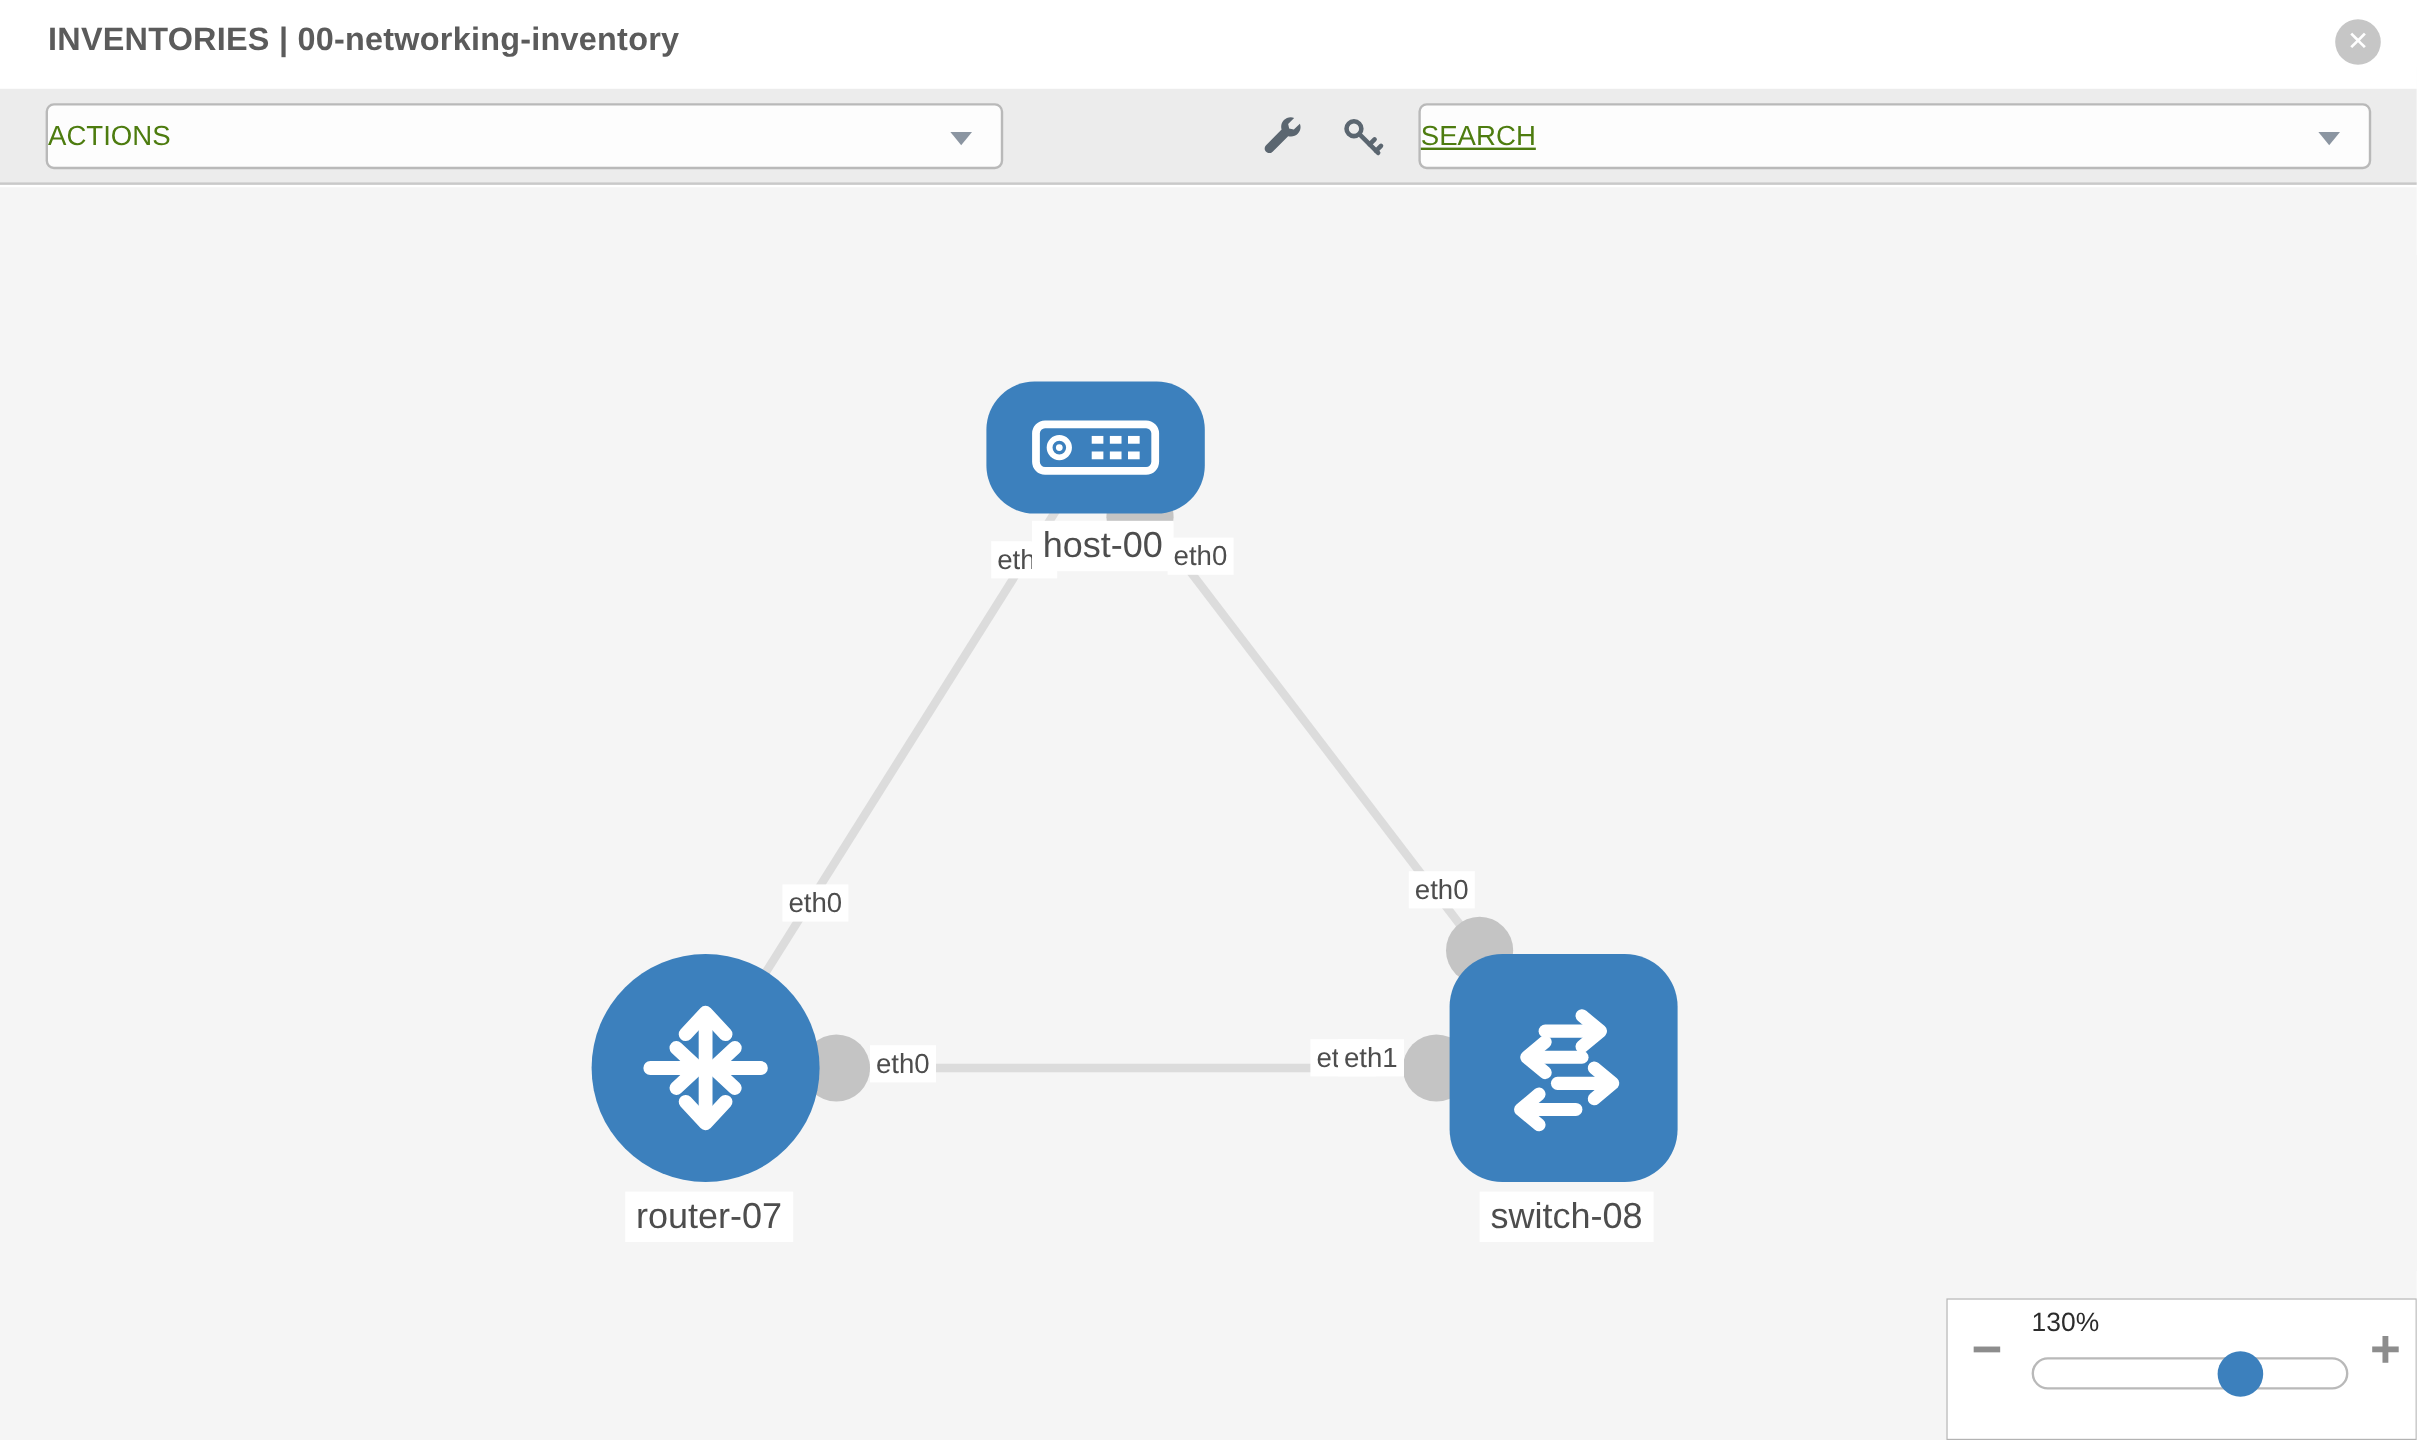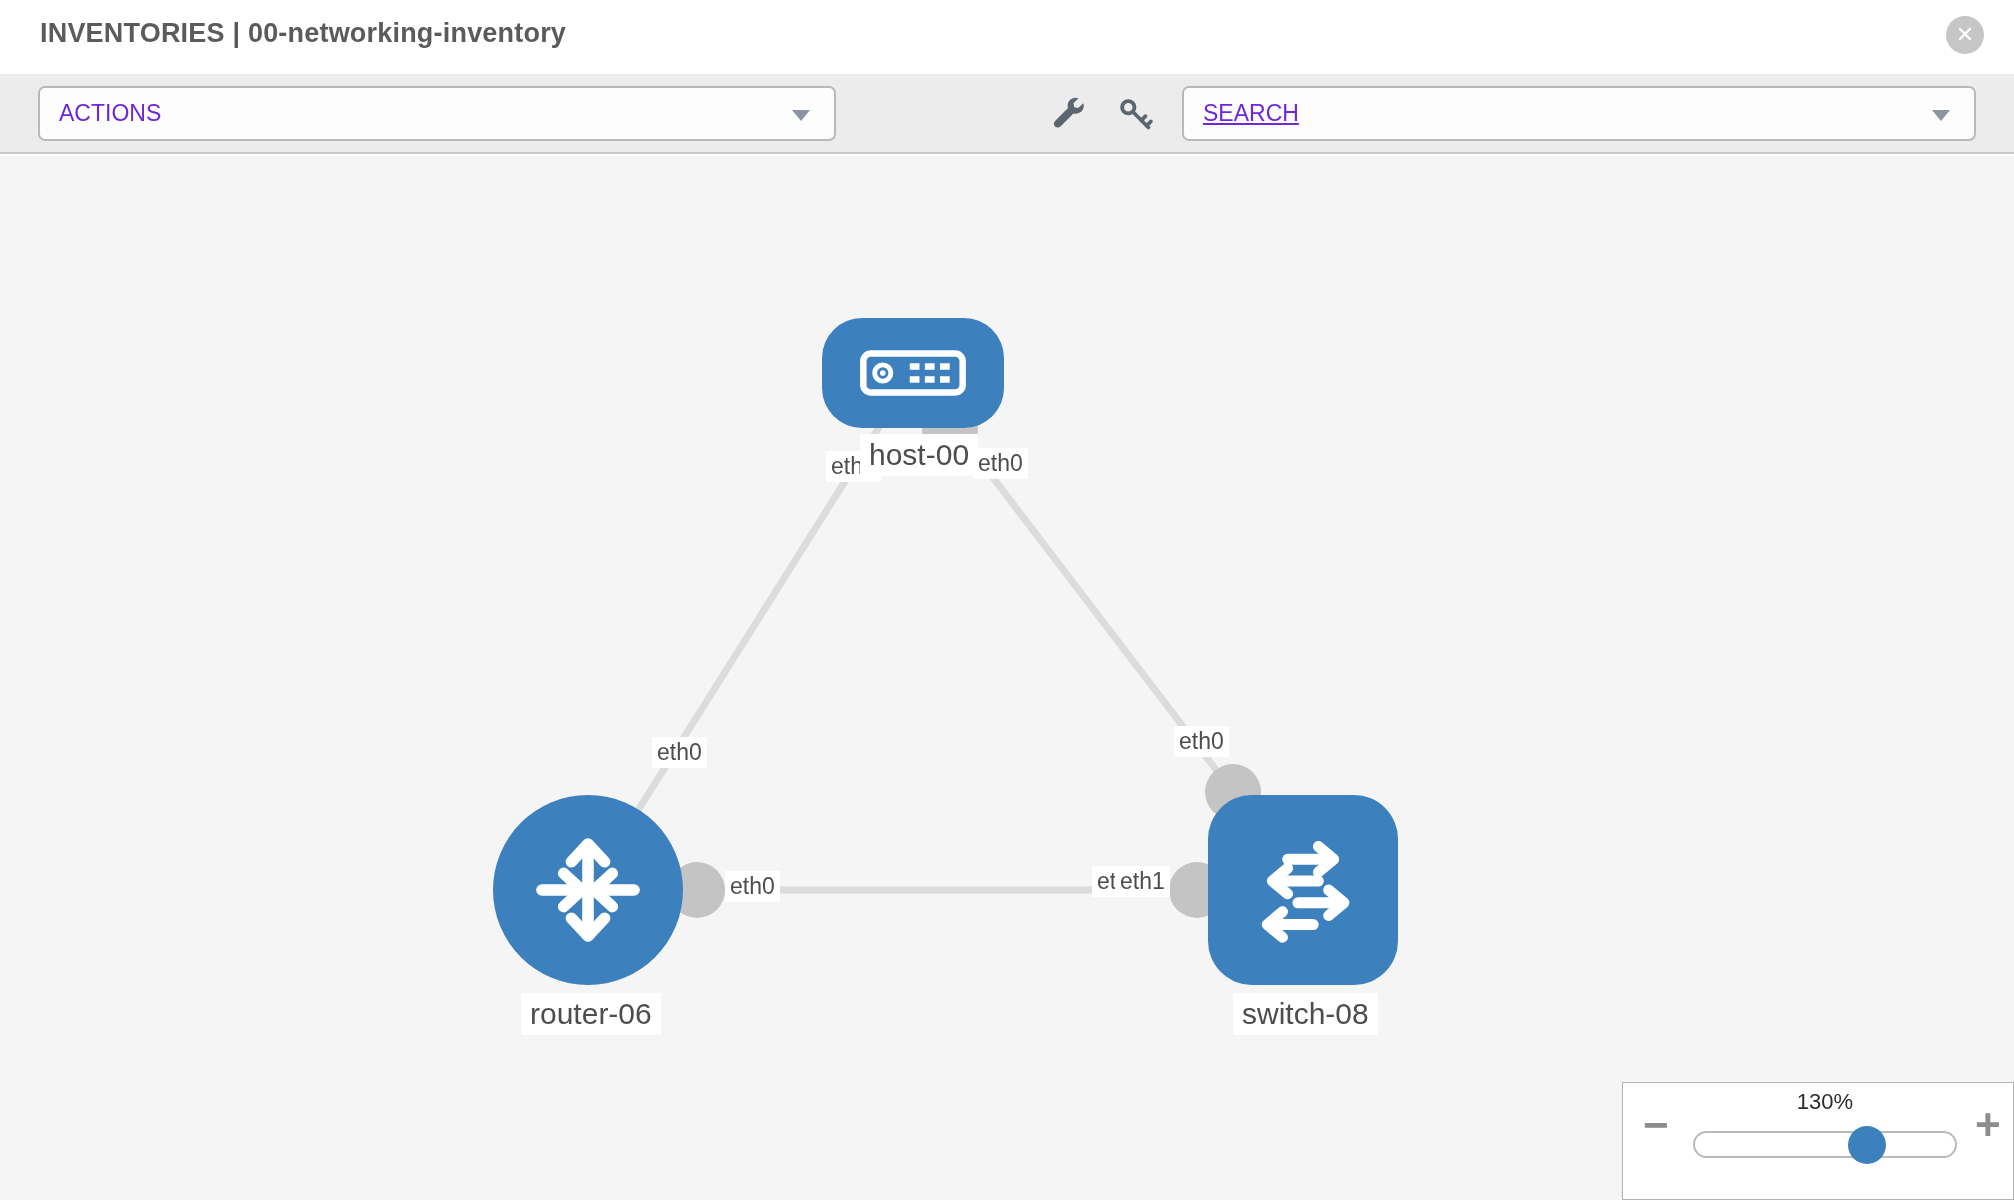--- a/index.html
+++ b/index.html
@@ -15,22 +15,22 @@
   .close-btn { position:absolute; right:30px; top:16px; width:38px; height:38px;
                border-radius:50%; background:#c6c6c6; color:#ffffff;
                font-size:22px; font-weight:bold; text-align:center;
                line-height:38px; cursor:pointer; }
 
   
   .toolbar { position:absolute; left:0; top:74px; width:2014px; height:80px;
              background:#ececec; border-bottom:2px solid #c9c9c9; z-index:6; }
   .select-box { position:absolute; top:12px; height:55px; background:#fdfdfd;
                 border:2px solid #b9b9b9; border-radius:7px;
-                font-size:23px; color:#6d28d9; line-height:51px;
-                padding-left:19px; cursor:pointer; }
+                font-size:23px; color:#4d7c0f; line-height:51px;
+                cursor:pointer; }
   .select-caret { position:absolute; right:24px; top:22px; width:0; height:0;
                   border-left:9px solid transparent; border-right:9px solid transparent;
                   border-top:11px solid #8b95a1; }
   .tool-icon { position:absolute; top:96px; width:38px; height:38px; z-index:7;
                cursor:pointer; }
 
   
   .canvas { position:absolute; left:0; top:156px; width:2014px; height:1044px;
             background:#f5f5f5; z-index:0; }
   #links-svg { position:absolute; left:0; top:0; width:2014px; height:1200px;
@@ -44,21 +44,21 @@
 
   .chip { position:absolute; background:#ffffff; color:#4d4d4d; z-index:3;
           white-space:nowrap; }
   .iface-chip { font-size:23px; line-height:1.25; padding:1px 5px; }
   .node-label { font-size:30px; line-height:1.25; padding:2px 9px; }
 
   
   .zoom-panel { position:absolute; left:1622px; top:1082px; width:392px; height:118px;
                 background:#ffffff; border:1px solid #b3b3b3; z-index:4; }
   .zoom-value { position:absolute; left:70px; top:6px; width:264px;
-                text-align:center; font-size:22px; color:#2c2c2c; }
+                font-size:22px; color:#2c2c2c; }
   .zoom-minus, .zoom-plus { position:absolute; top:20px; font-size:44px;
                 font-weight:bold; color:#8d8d8d; cursor:pointer; line-height:1; }
   .zoom-minus { left:20px; }
   .zoom-plus  { left:352px; }
   .zoom-track { position:absolute; left:70px; top:48px; width:264px; height:27px;
                 background:#ffffff; border:2px solid #b9b9b9; border-radius:14px;
                 cursor:pointer; }
   .zoom-knob  { position:absolute; top:-7px; width:38px; height:38px;
                 border-radius:50%; background:#3c80bd; cursor:grab; }
 </style>
@@ -165,21 +165,21 @@
   <div class="chip node-label" style="left:860px; top:434px;">host-00</div>
   <div class="chip iface-chip" style="left:973px; top:448px;">eth0</div>
 
   <div class="chip iface-chip" style="left:652px; top:737px;">eth0</div>
   <div class="chip iface-chip" style="left:1174px; top:726px;">eth0</div>
 
   <div class="chip iface-chip" style="left:725px; top:871px;">eth0</div>
   <div class="chip iface-chip" style="left:1092px; top:866px;">eth0</div>
   <div class="chip iface-chip" style="left:1115px; top:866px;">eth1</div>
 
-  <div class="chip node-label" style="left:521px; top:993px;">router-06</div>
+  <div class="chip node-label" style="left:521px; top:993px;">router-07</div>
   <div class="chip node-label" style="left:1233px; top:993px;">switch-08</div>
 
   <div class="zoom-panel">
     <div class="zoom-value">130%</div>
     <div class="zoom-minus">−</div>
     <div class="zoom-track">
       <div class="zoom-knob" id="zoom-knob" style="left: 153px;"></div>
     </div>
     <div class="zoom-plus">+</div>
   </div>

